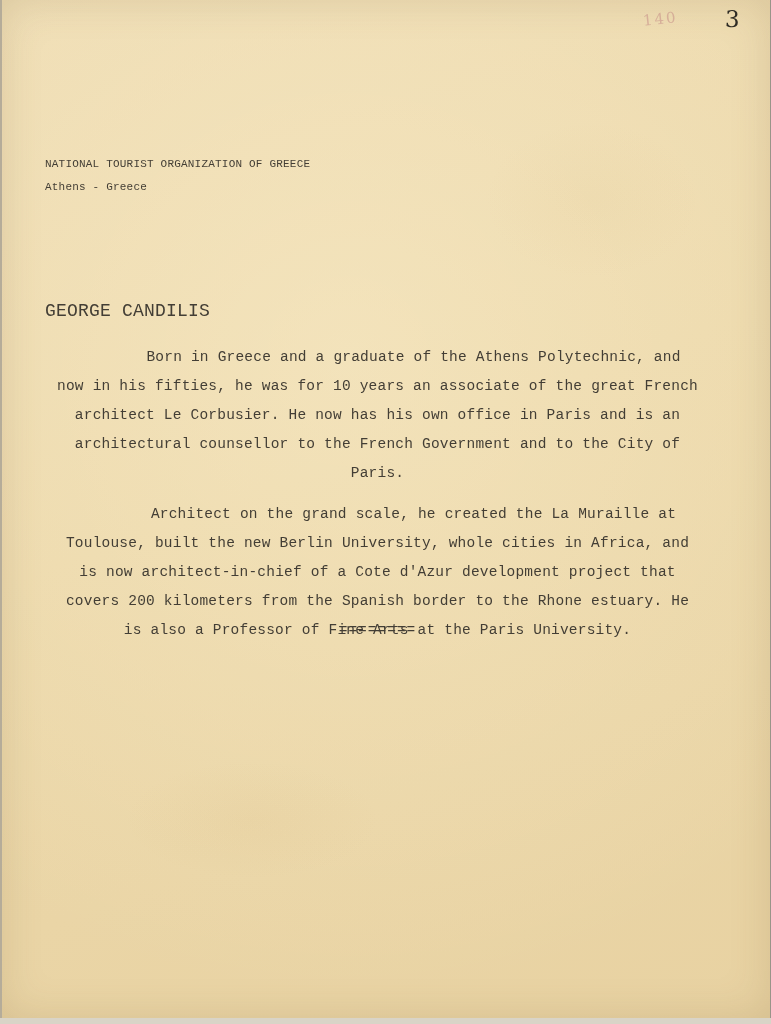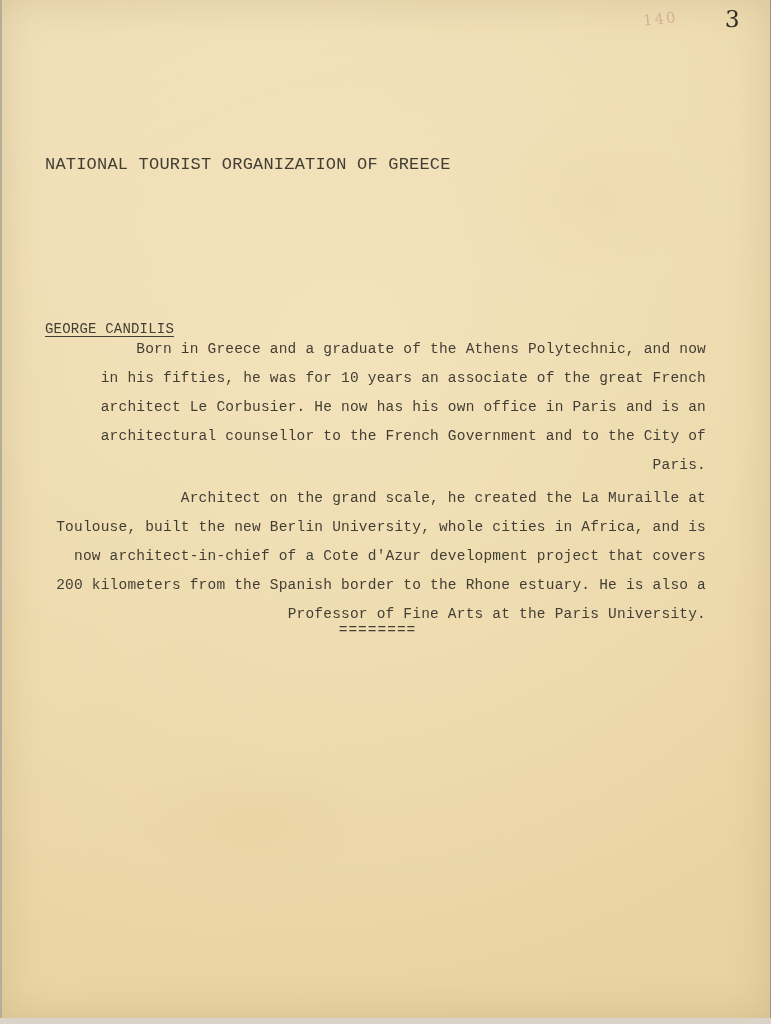--- a/index.html
+++ b/index.html
@@ -61,44 +61,42 @@
     font-family: "DejaVu Serif", serif;
     font-size: 15px;
     color: rgba(196, 141, 135, 0.55);
     transform: rotate(-6deg);
     letter-spacing: 2px;
   }
   .letterhead {
     position: absolute;
     left: 43px;
     top: 153px;
-    font-size: 17px;
+    font-size: 11px;
     line-height: 23px;
   }
   .doc-heading {
     position: absolute;
     left: 43px;
     top: 301px;
-    font-size: 14px;
-    text-decoration: underline;
+    font-size: 18px;
     text-underline-offset: 3px;
-    margin-top: 20px;
   }
   .doc-body {
     position: absolute;
     left: 43px;
     top: 331px;
     width: 665px;
     font-size: 14.5px;
     line-height: 29px;
   }
   .doc-body p {
-    margin: 4px;
+    margin: 12px;
     text-indent: 72px;
-    text-align: right;
+    text-align: center;
   }
   .separator {
     position: absolute;
     left: 43px;
     top: 622px;
     width: 665px;
     text-align: center;
     font-size: 14.5px;
     letter-spacing: 1px;
   }
@@ -126,20 +124,21 @@
 <body>
 
 <div class="paper">
 
   <div class="page-number ink">3</div>
 
   <div class="pencil-note">140</div>
 
   <div class="letterhead ink">
     <div>NATIONAL TOURIST ORGANIZATION OF GREECE</div>
+    <div>Athens - Greece</div>
   </div>
 
   <div class="doc-heading ink">GEORGE CANDILIS</div>
 
   <div class="doc-body ink">
     <p>Born in Greece and a graduate of the Athens Polytechnic, and now in his fifties, he was for 10 years an associate of the great French architect Le Corbusier.  He now has his own office in Paris and is an architectural counsellor to the French Government and to the City of Paris.</p>
     <p>Architect on the grand scale, he created the La Muraille at Toulouse, built the new Berlin University, whole cities in Africa, and is now architect-in-chief of a Cote d'Azur development project that covers 200 kilometers from the Spanish border to the Rhone estuary.  He is also a Professor of Fine Arts at the Paris University.</p>
   </div>
 
   <div class="separator ink">========</div>

